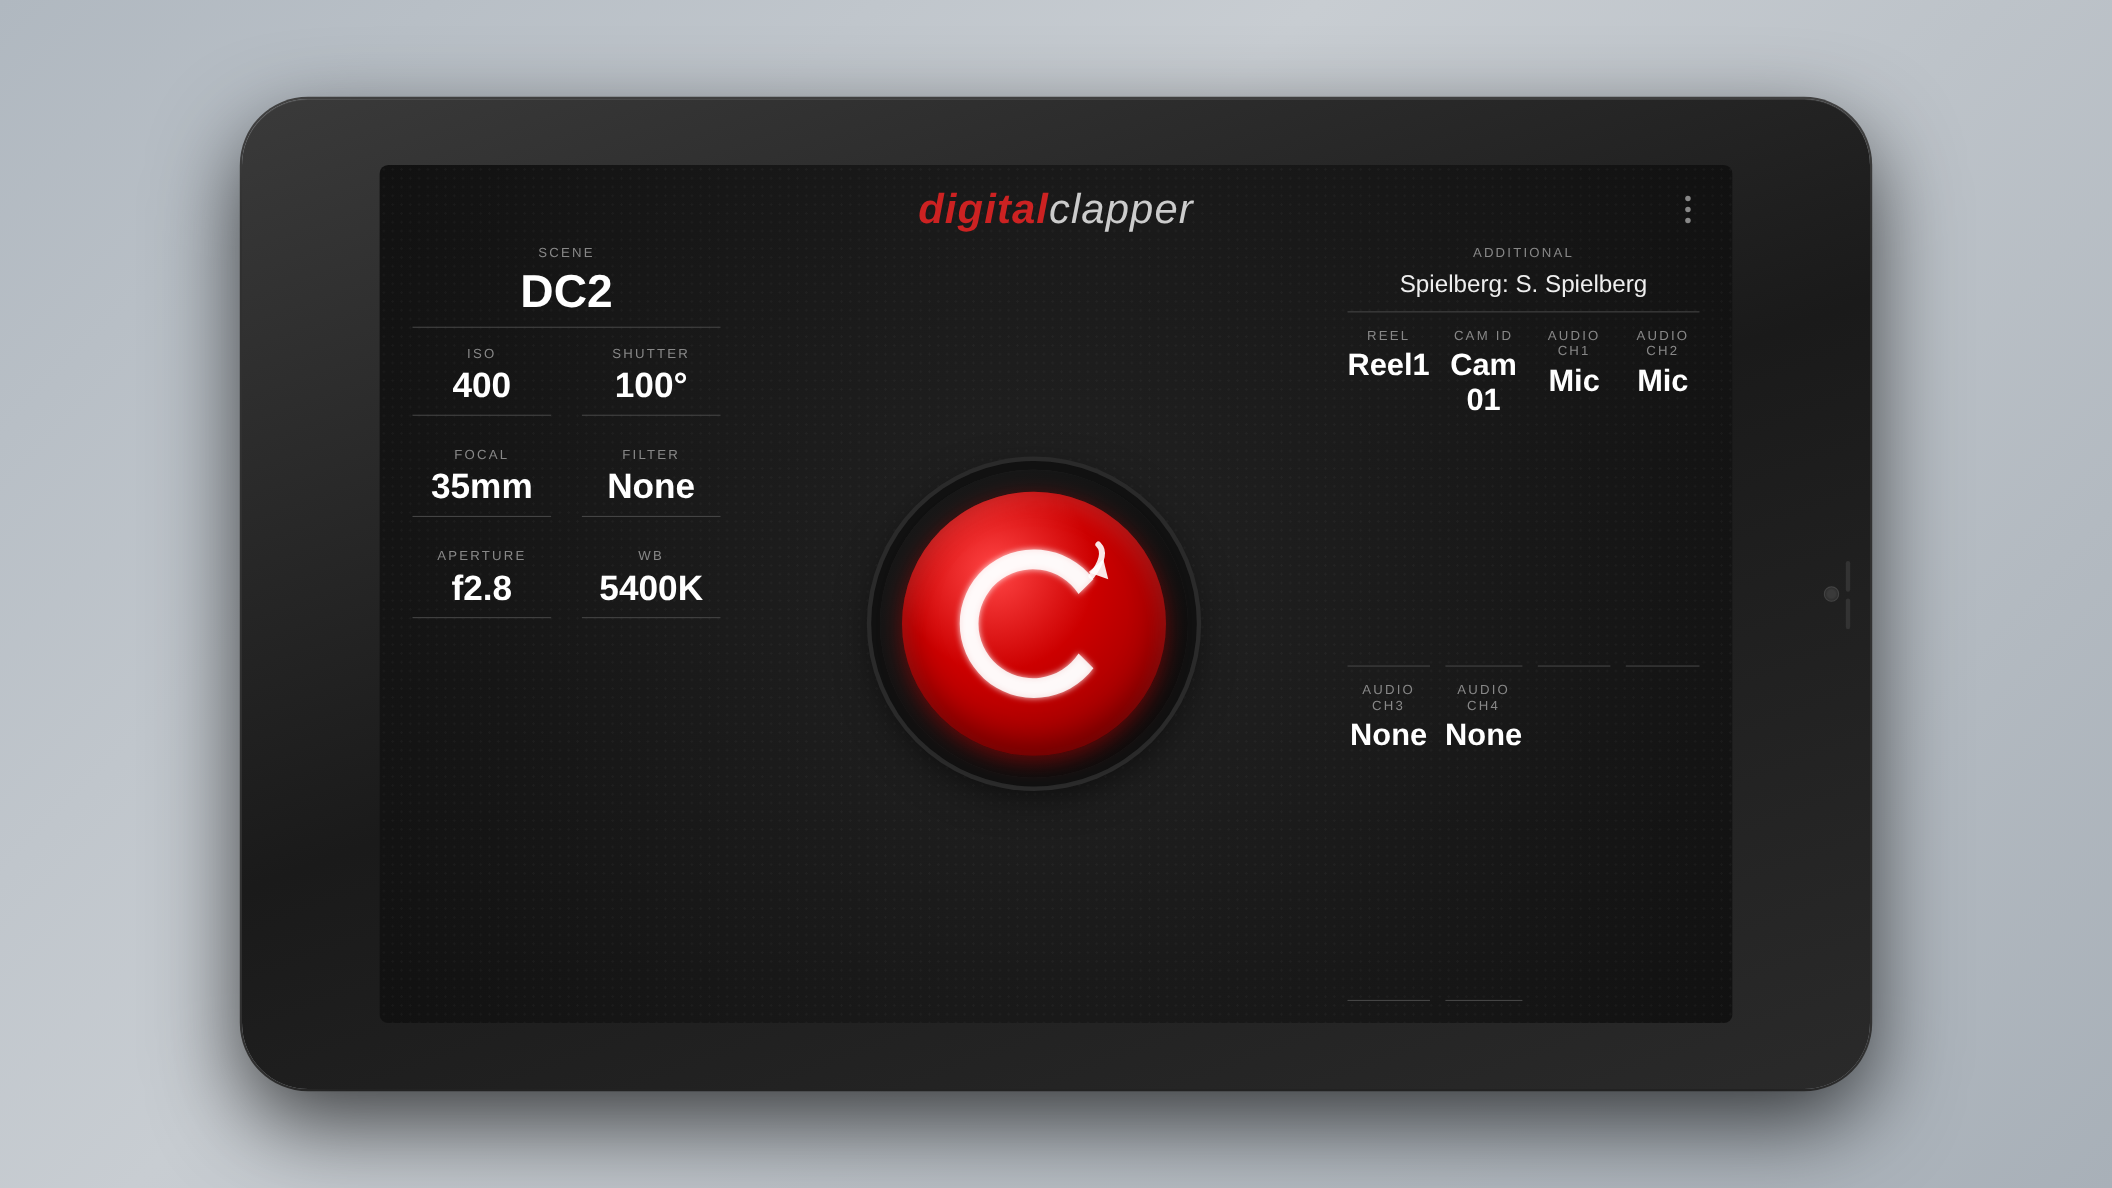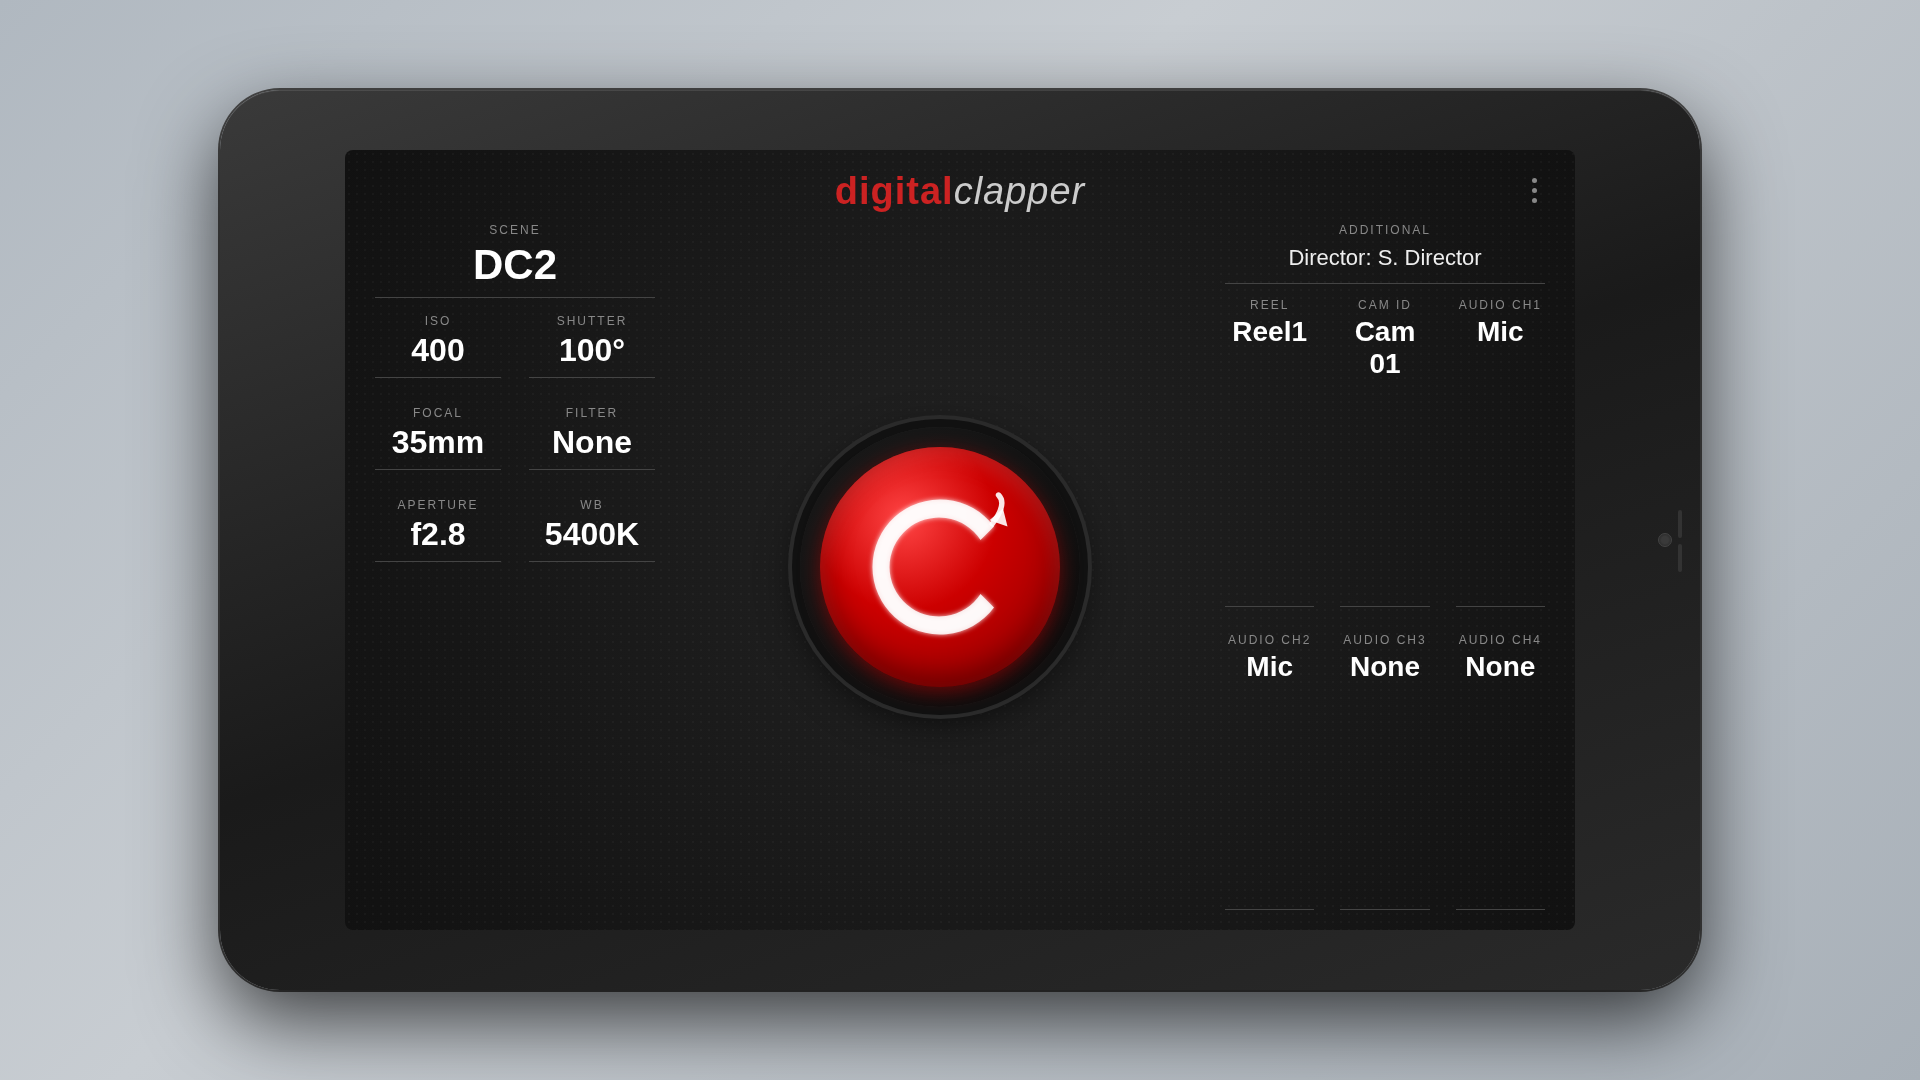--- a/index.html
+++ b/index.html
@@ -102,20 +102,21 @@
     }
 
     .logo {
       font-size: 38px;
       font-weight: 300;
       letter-spacing: 1px;
     }
 
     .logo-digital {
       color: #cc2222;
+      font-style: italic;
       font-weight: 600;
       margin-top: 24px;
     }
 
     .logo-clapper {
       color: #cccccc;
       font-style: italic;
       font-weight: 300;
     }
 
@@ -258,22 +259,22 @@
     }
 
     .additional-value {
       font-size: 22px;
       color: #eee;
       text-align: center;
     }
 
     .right-grid {
       display: grid;
-      grid-template-columns: 1fr 1fr 1fr;
-      gap: 26px;
+      grid-template-columns: 1fr 1fr 1fr 1fr;
+      gap: 14px;
       flex: 1;
     }
 
     .right-field {
       border-bottom: 1px solid #444;
       padding-bottom: 8px;
       cursor: pointer;
     }
 
     .right-field .field-label {
@@ -384,21 +385,21 @@
                 </svg>
               </div>
             </div>
           </div>
         </div>
 
         <div class="right-panel">
 
           <div class="additional-section">
             <div class="additional-label">ADDITIONAL</div>
-            <div class="additional-value">Director: S. Director</div>
+            <div class="additional-value">Spielberg: S. Spielberg</div>
           </div>
 
           <div class="right-grid">
             <div class="right-field">
               <div class="field-label">REEL</div>
               <div class="field-value">Reel1</div>
             </div>
             <div class="right-field">
               <div class="field-label">CAM ID</div>
               <div class="field-value">Cam 01</div>

